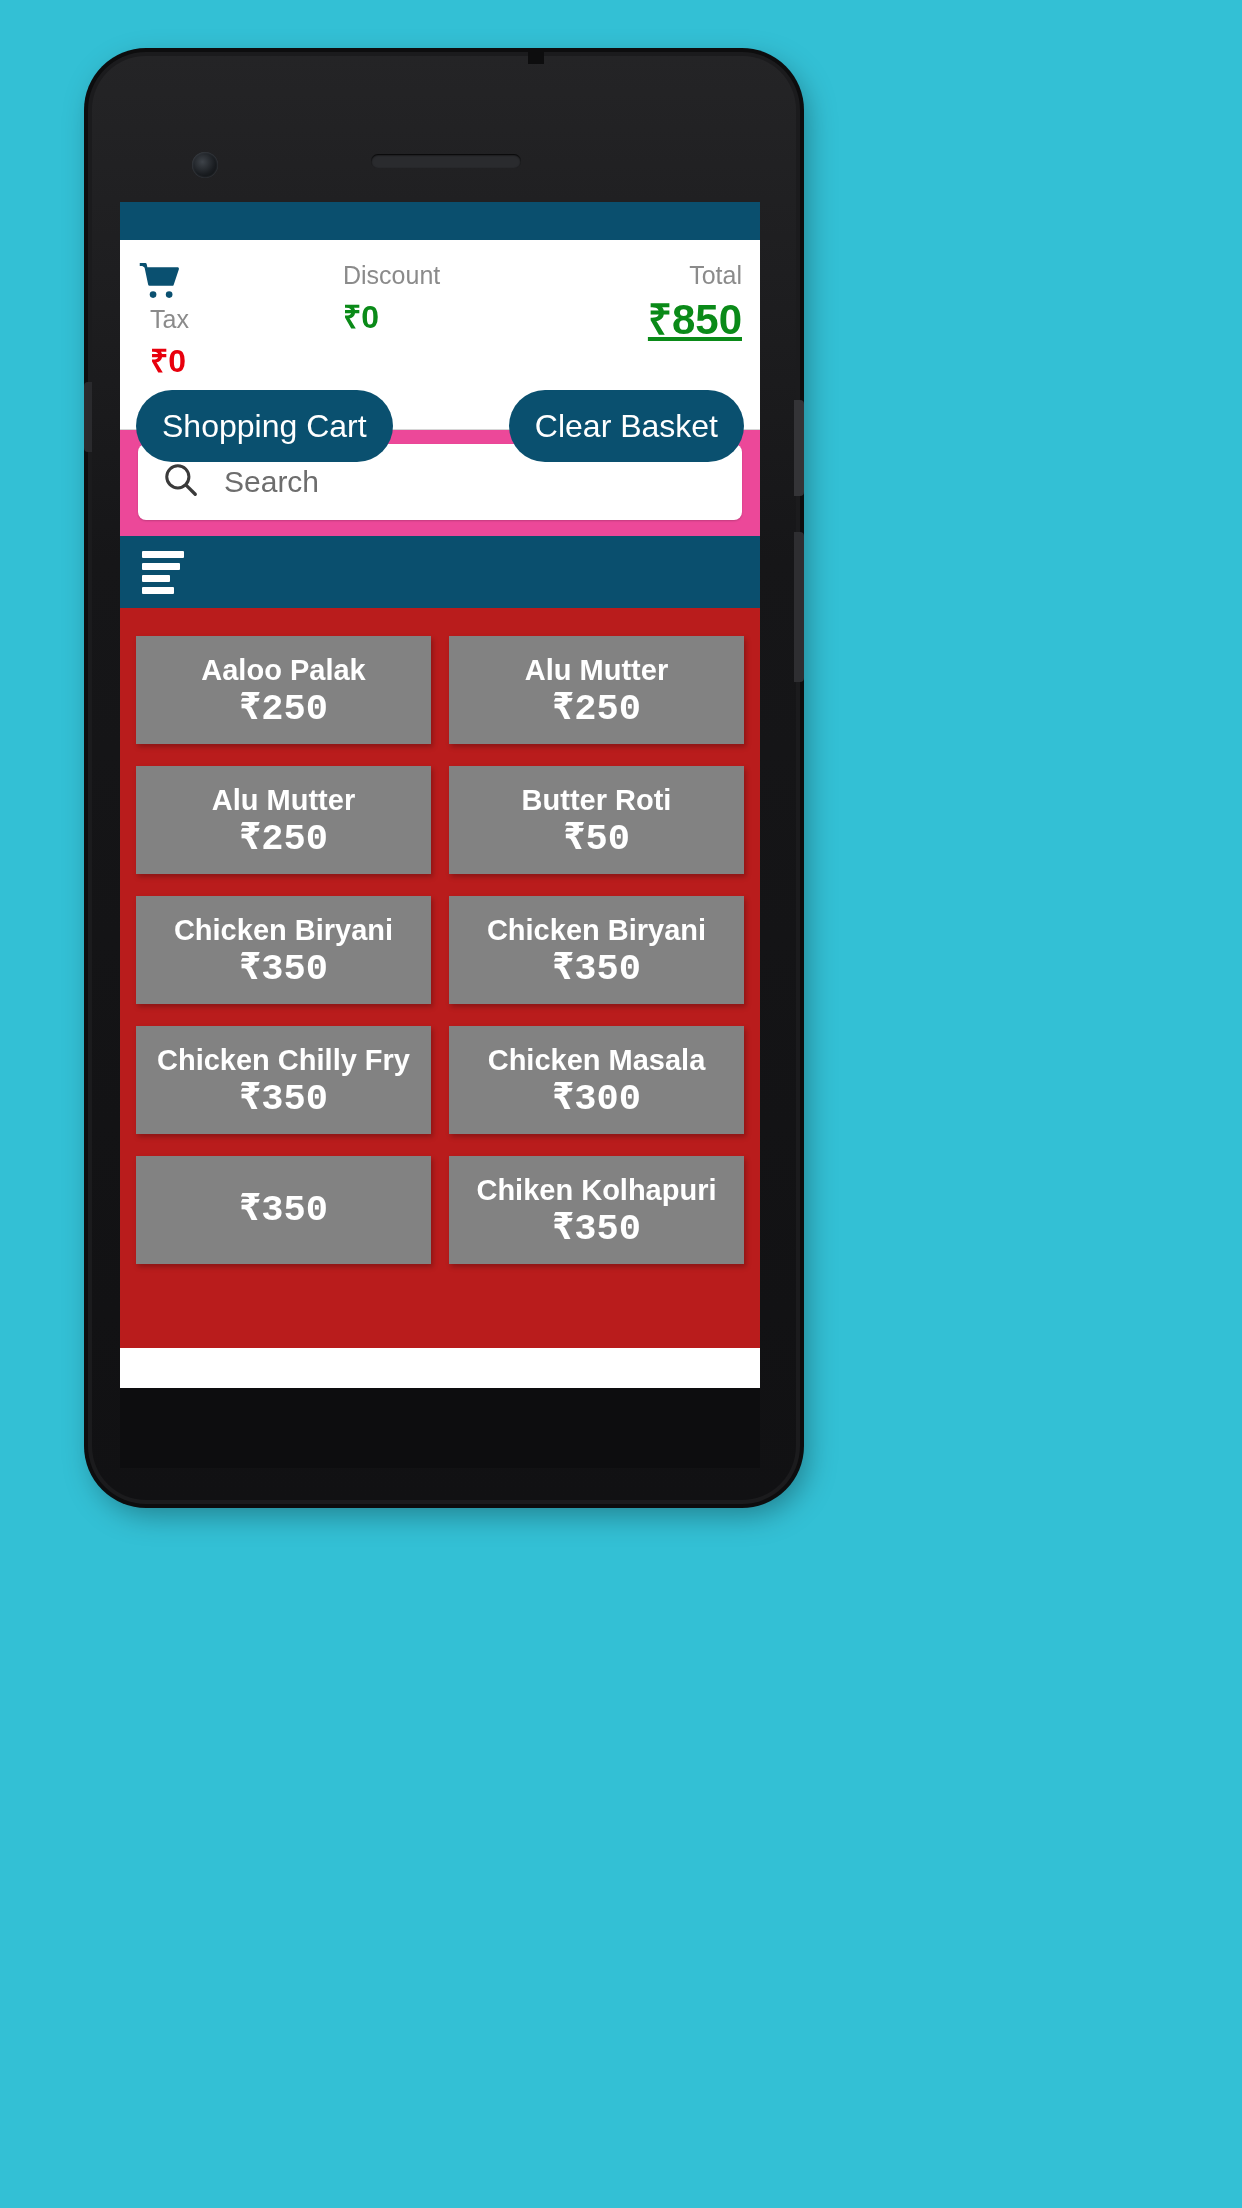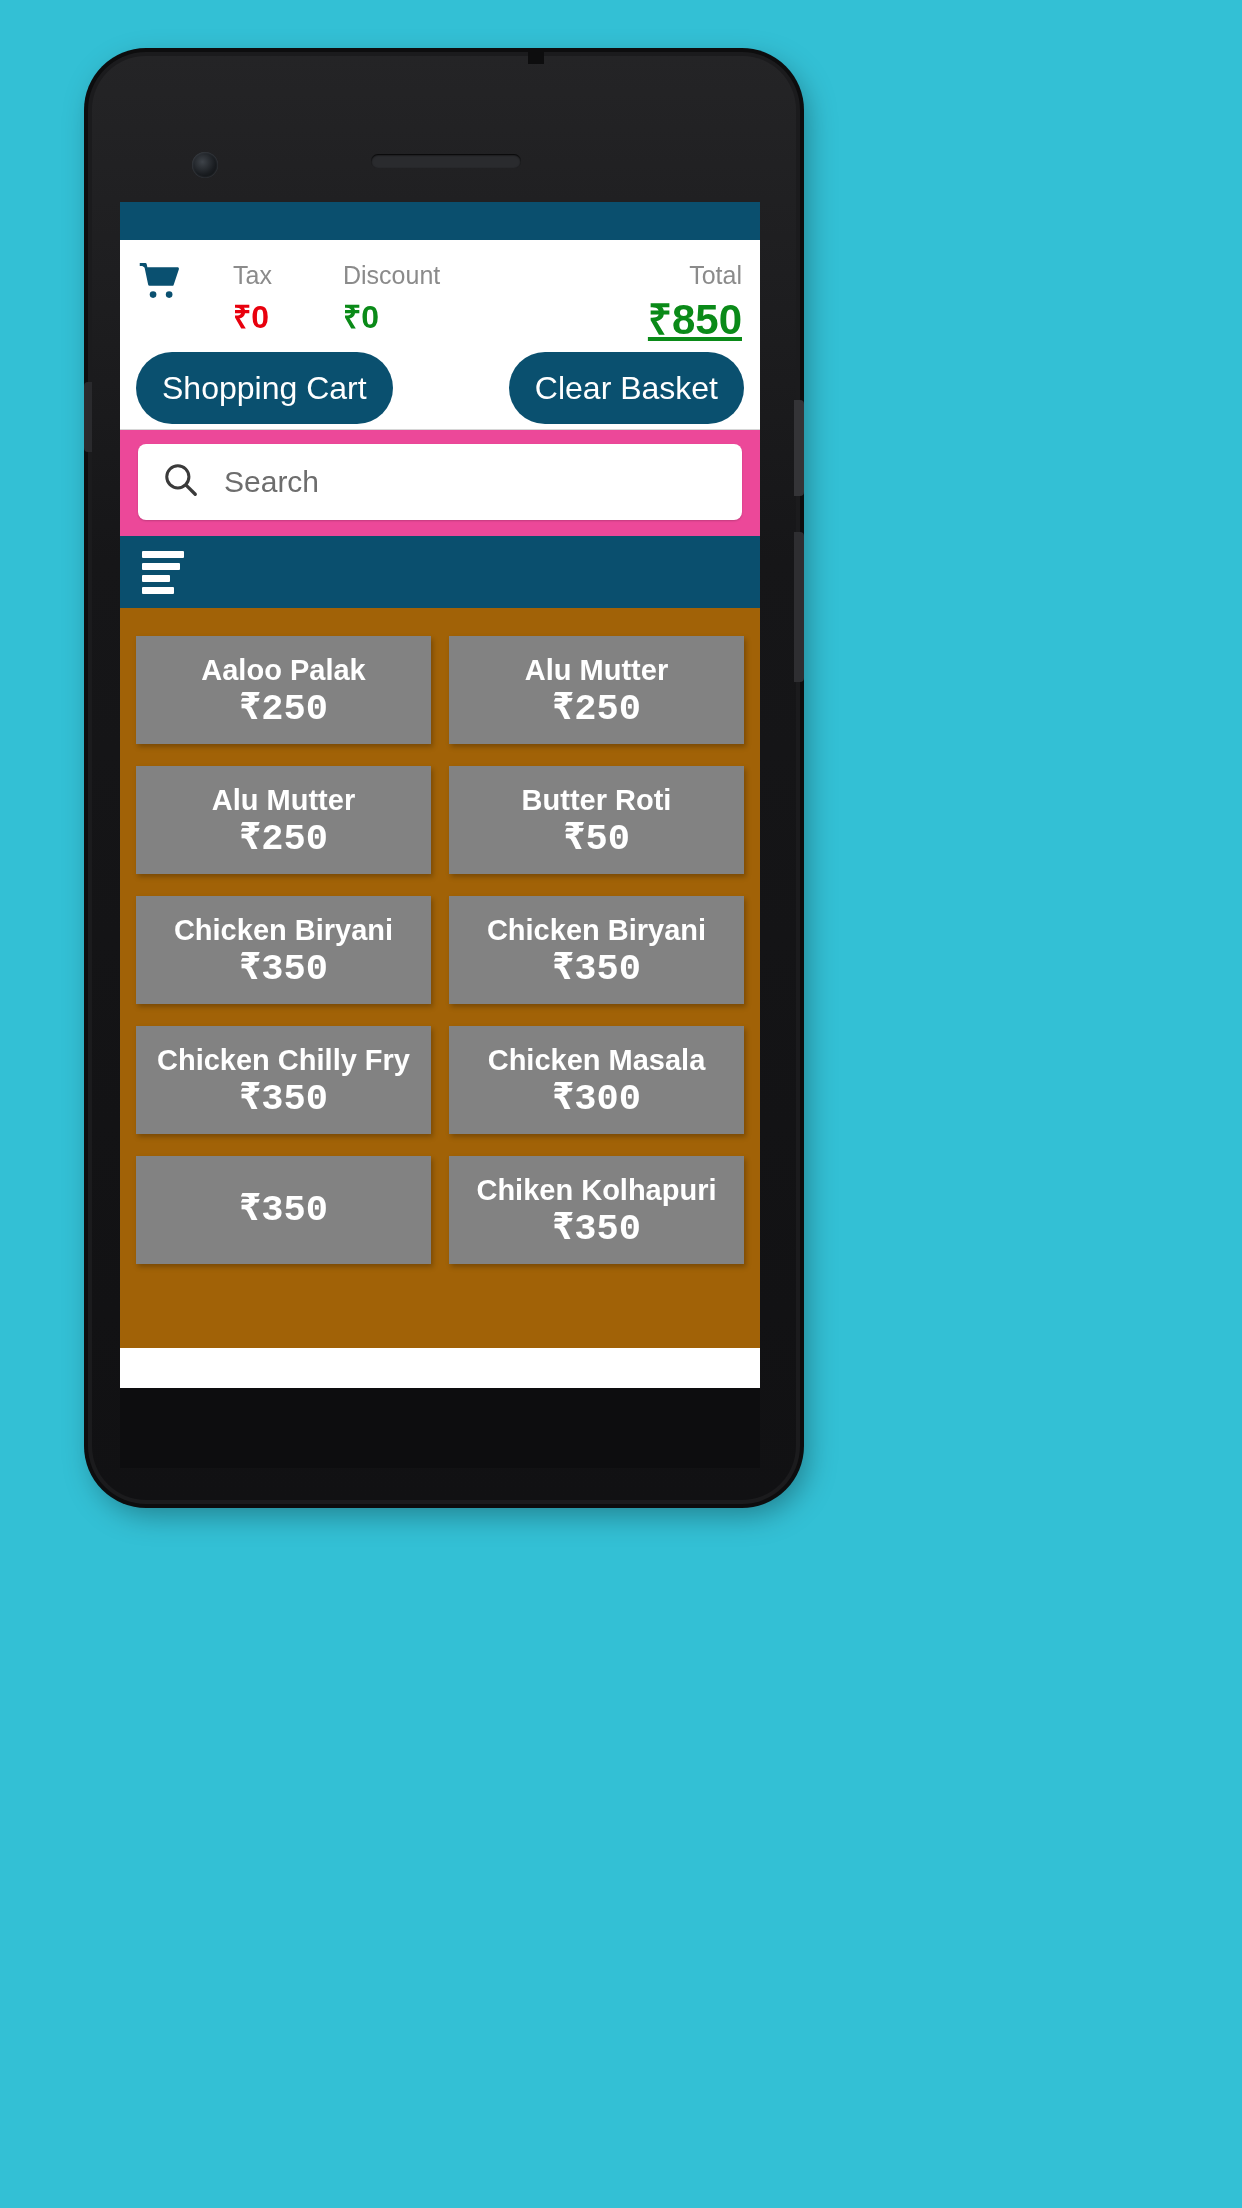--- a/index.html
+++ b/index.html
@@ -107,21 +107,21 @@
   #totals-row {
     display: flex;
     align-items: flex-start;
     padding: 20px 18px 0 18px;
   }
   .total-cell {
     flex: 1;
     display: flex;
     flex-direction: column;
   }
-  .total-cell.cell-tax { flex: 0 0 205px; display:flex; flex-direction:row; align-items:flex-start;gap:41px; }
+  .total-cell.cell-tax { flex: 0 0 205px; display:flex; flex-direction:column; align-items:flex-start; }
   .tax-texts { display:flex; flex-direction:column; margin-left: 12px;}
   .total-label {
     font-size: 25px;
     color: #8b8b8b;
     line-height: 30px;
     font-weight: 400;
   }
   .total-value {
     font-size: 32px;
     font-weight: bold;
@@ -212,21 +212,21 @@
     background: #ffffff;
     border-radius: 1px;
   }
   #hamburger-icon i:nth-child(1) { width: 42px; }
   #hamburger-icon i:nth-child(2) { width: 38px; }
   #hamburger-icon i:nth-child(3) { width: 28px; }
   #hamburger-icon i:nth-child(4) { width: 32px; }
 
   
   #product-grid-scroll {
-    background: #a16207;
+    background: #b91c1c;
     padding: 28px 16px 0 16px;
     height: 740px;
     box-sizing: border-box;
     overflow: hidden;
   }
   #product-grid {
     display: grid;
     grid-template-columns: 1fr 1fr;
     column-gap: 18px;
     row-gap: 22px;

